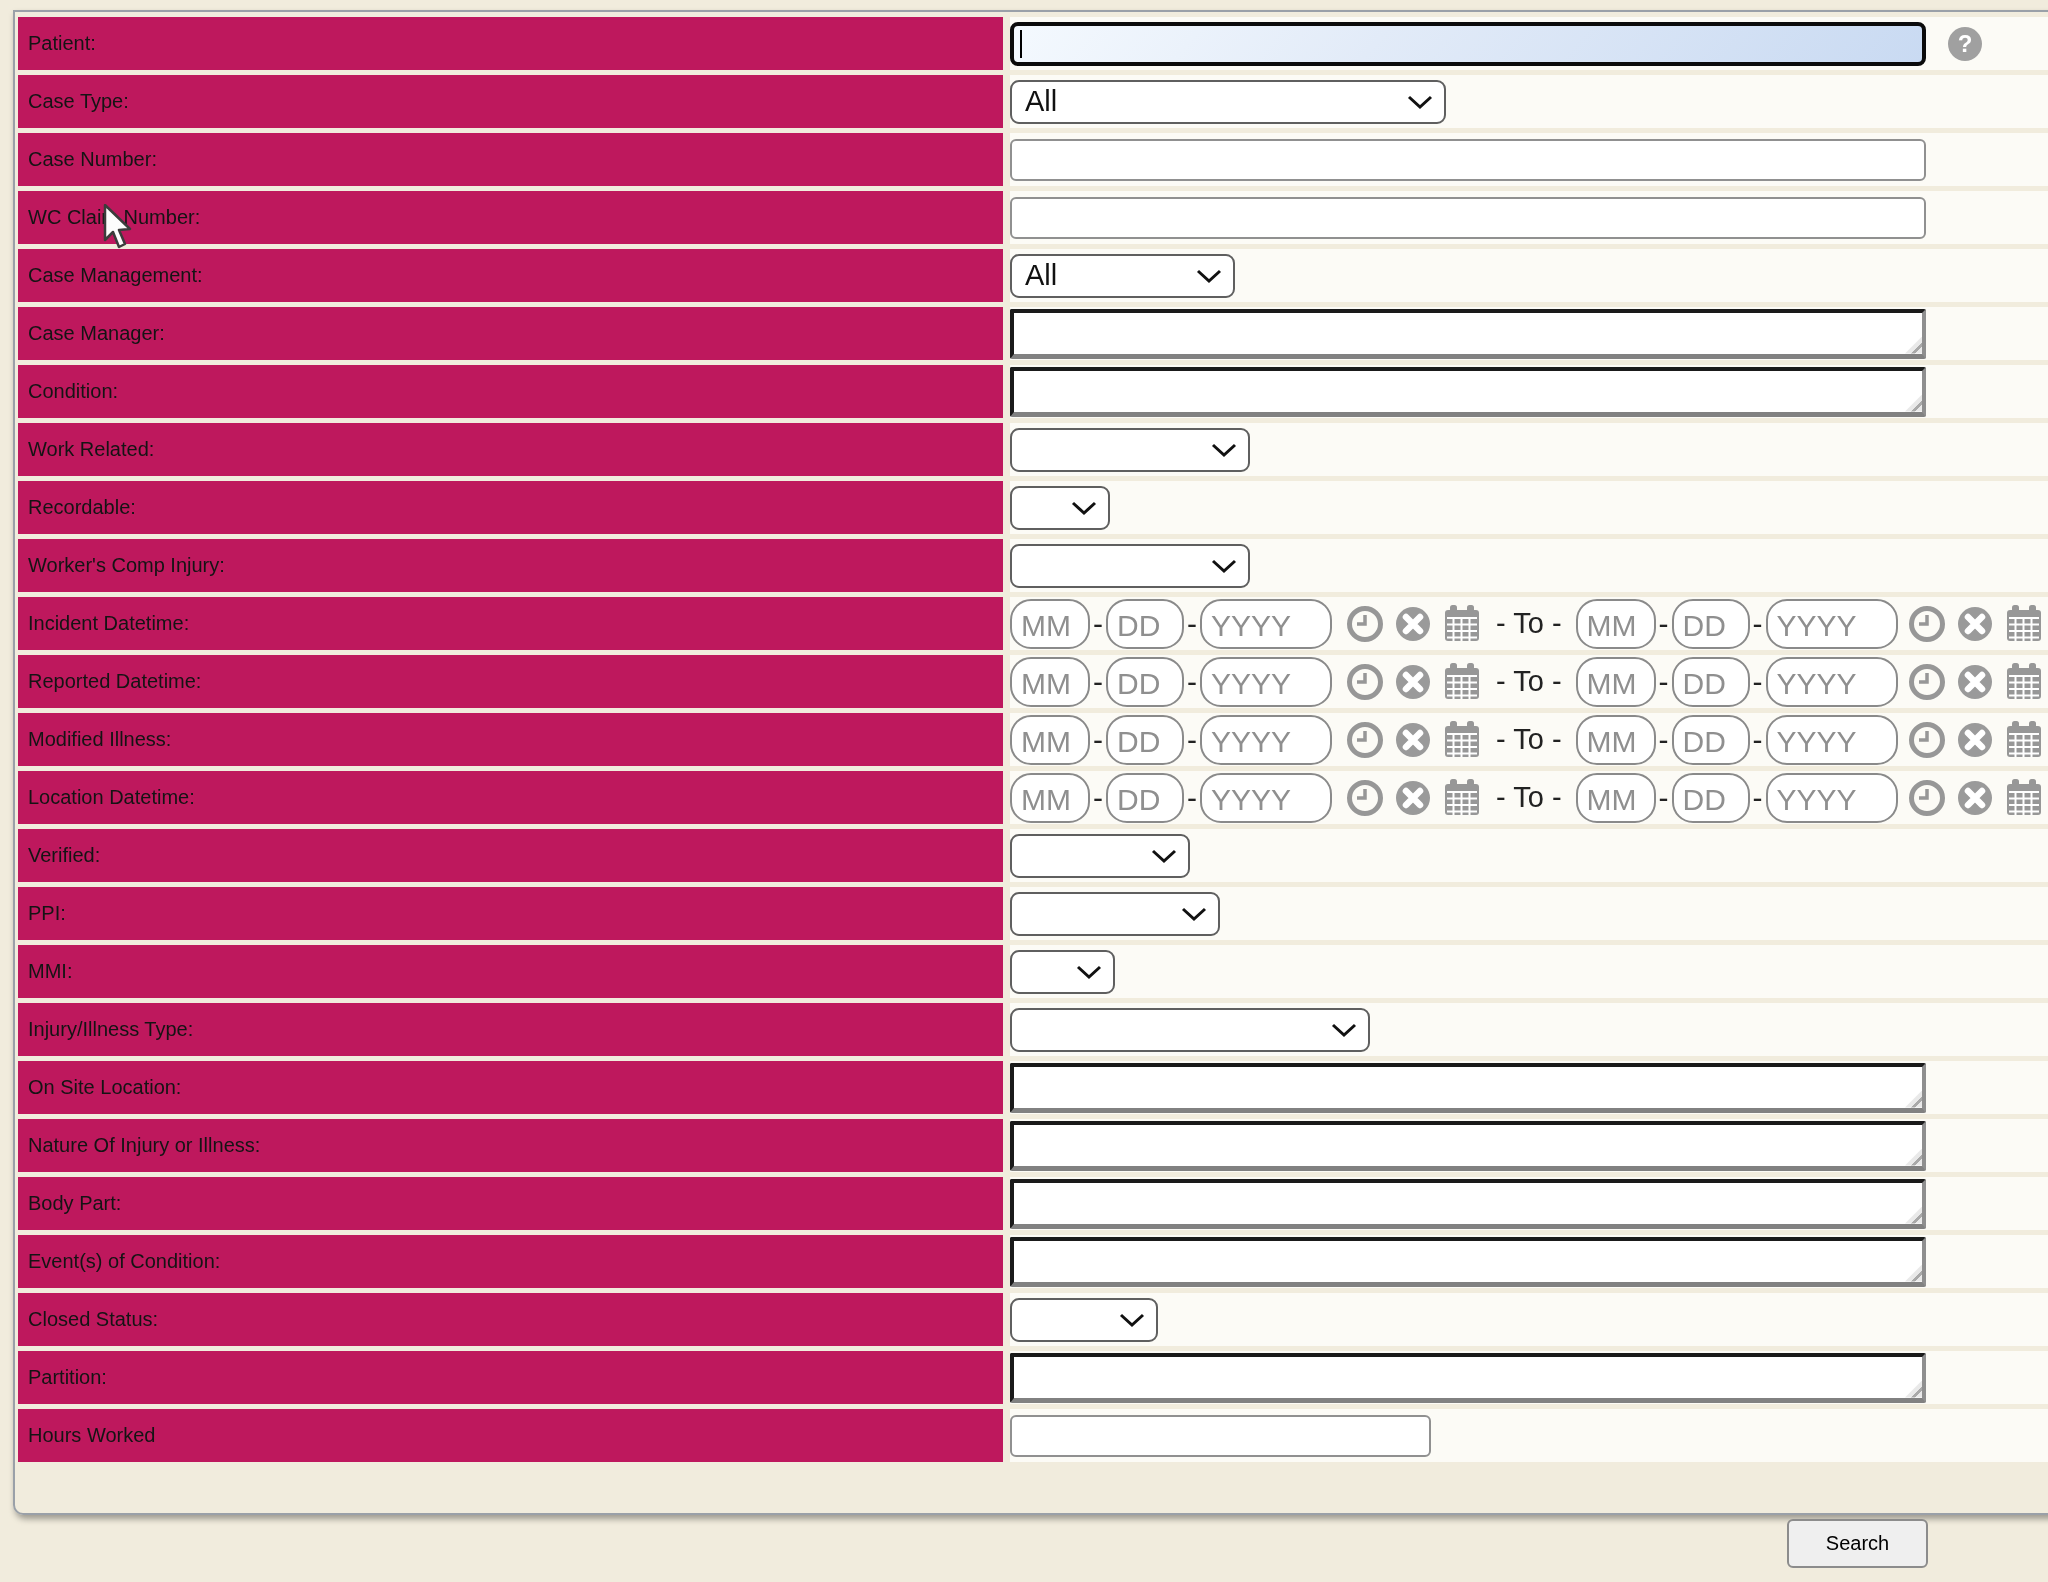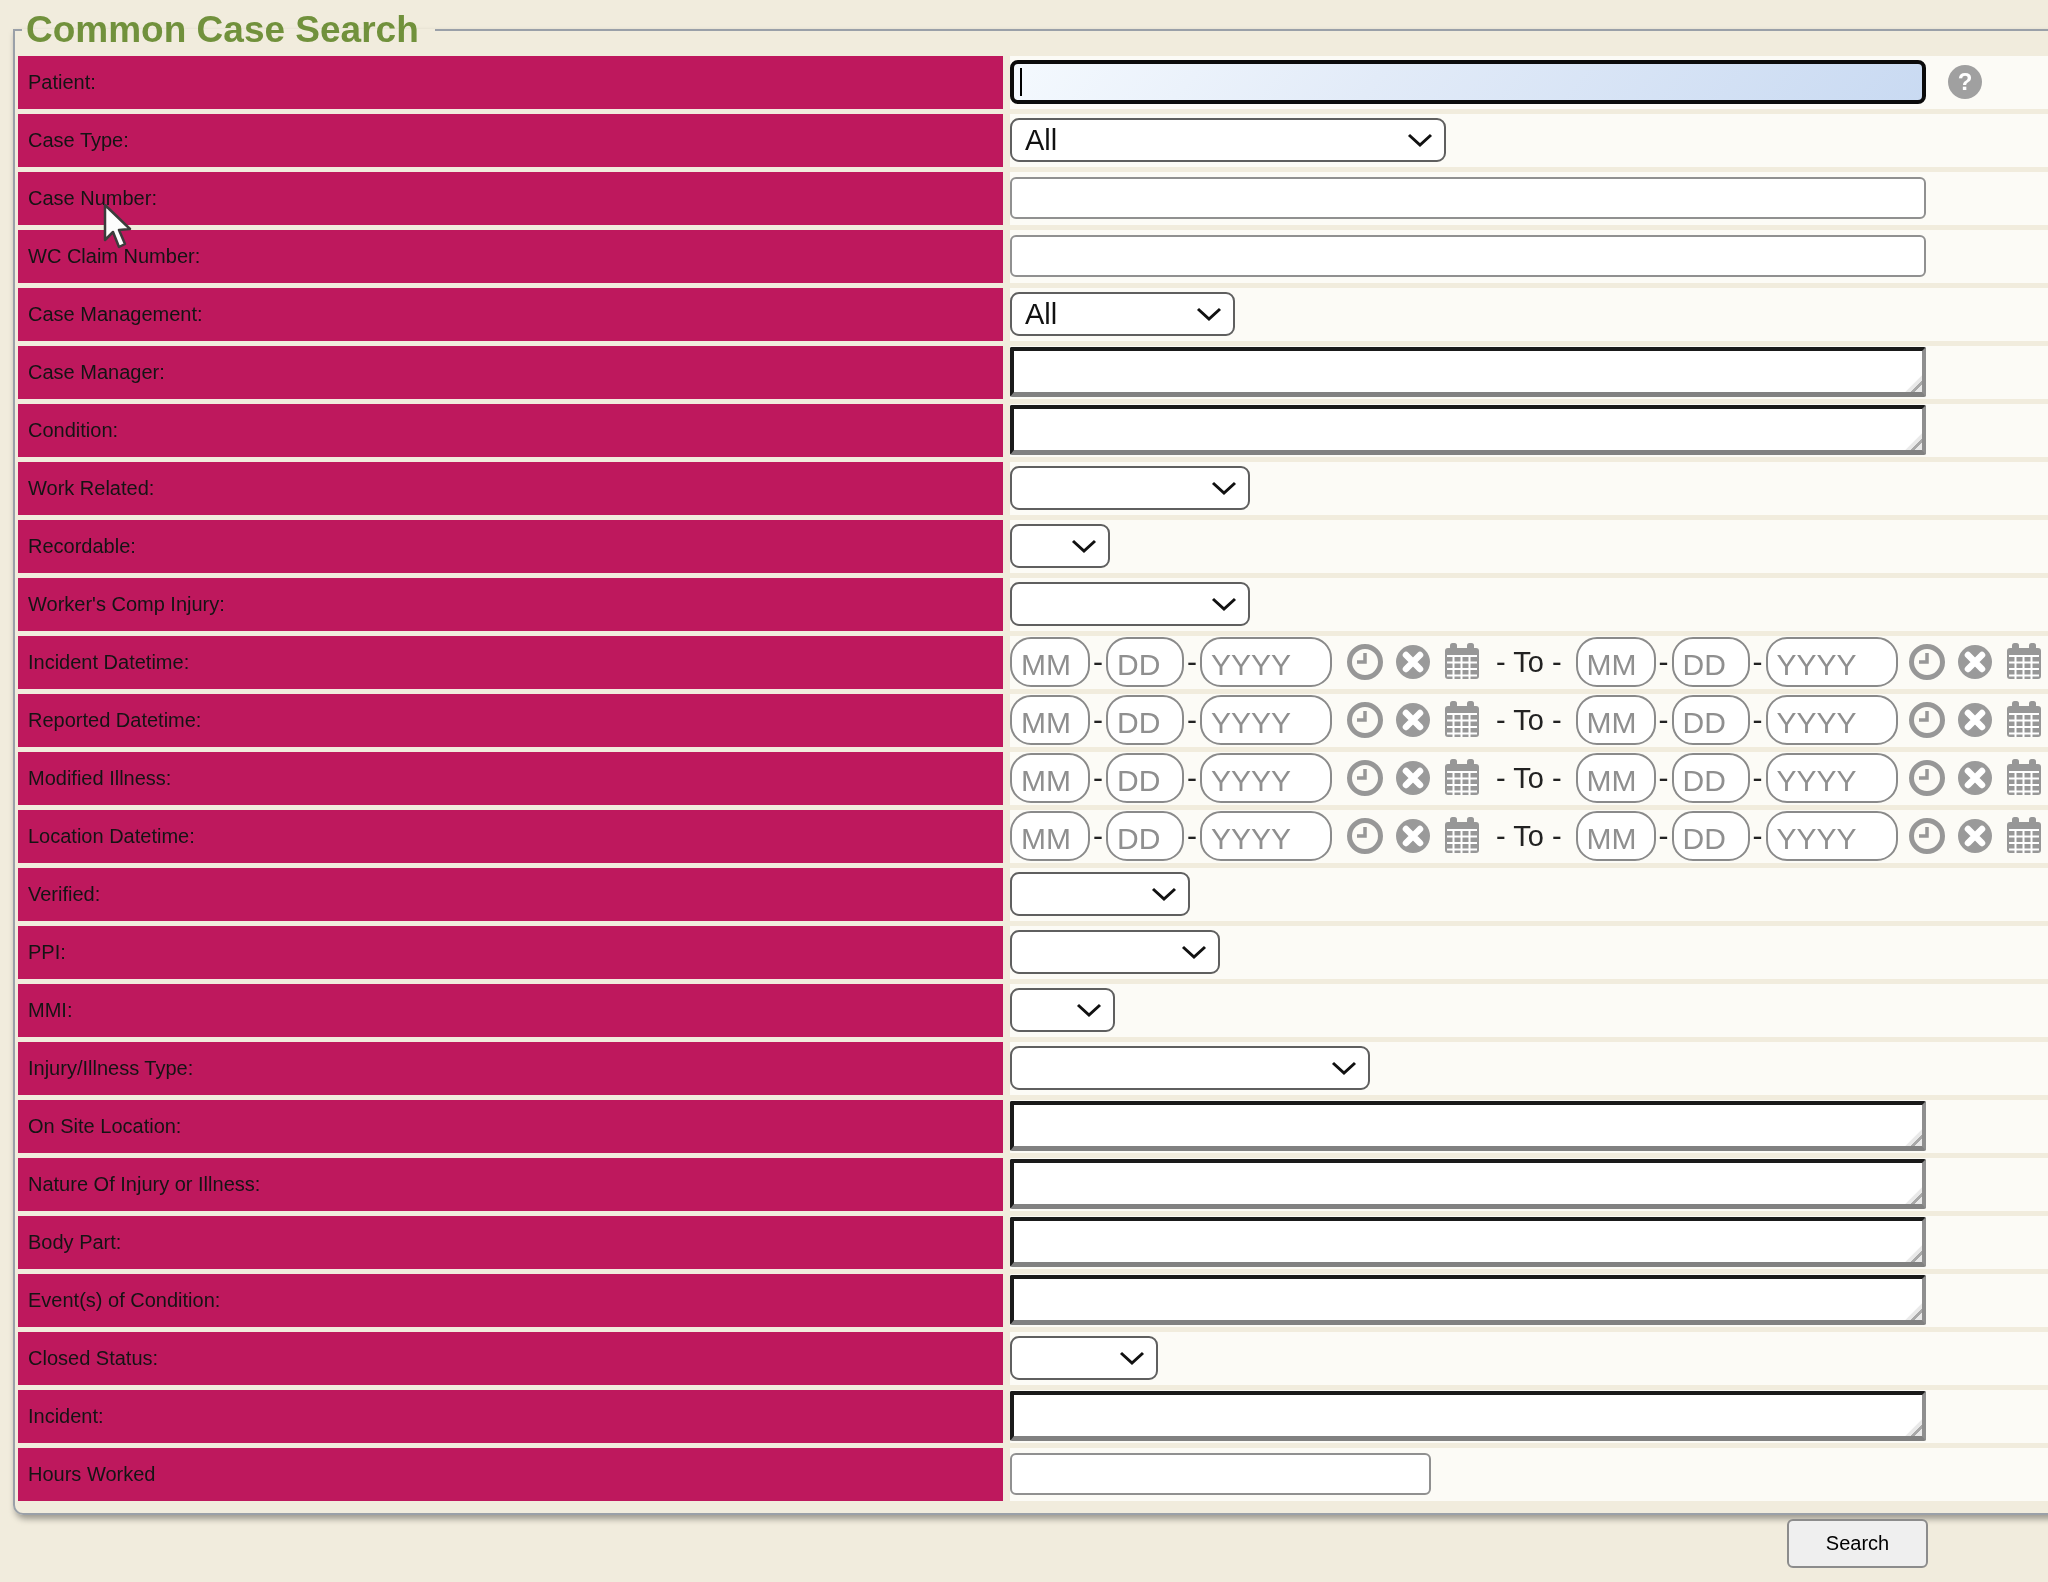--- a/index.html
+++ b/index.html
@@ -136,21 +136,20 @@
     font-size: 20px;
     font-family: "Liberation Sans", sans-serif;
     color: #000;
   }
   .cursor { position: absolute; left: 103px; top: 204px; z-index: 50; }
 </style>
 </head>
 <body>
 
 <fieldset class="search-fs">
-  <legend class="fs-title">Common Case Search</legend>
 
   <table class="form">
 
     <tbody>
         <tr>
       <td class="label-cell">Patient:</td>
       <td class="value-cell">
             <div class="vflex">
         <span class="focus-wrap">
           <input class="patient" type="text" value="" style="">
@@ -575,21 +574,21 @@
           <span></span>
           <svg class="chev" width="26" height="15" viewBox="0 0 26 15">
                   <polyline points="2,2 13,12 24,2" fill="none" stroke="#111" stroke-width="3"></polyline>
                 </svg>
         </span>
       </div>
           </td>
     </tr>
 
     <tr>
-      <td class="label-cell">Incident:</td>
+      <td class="label-cell">Partition:</td>
       <td class="value-cell">
             <div class="vflex">
         <div class="area">
                 <span class="grip"></span>
               </div>
       </div>
           </td>
     </tr>
 
     <tr>

